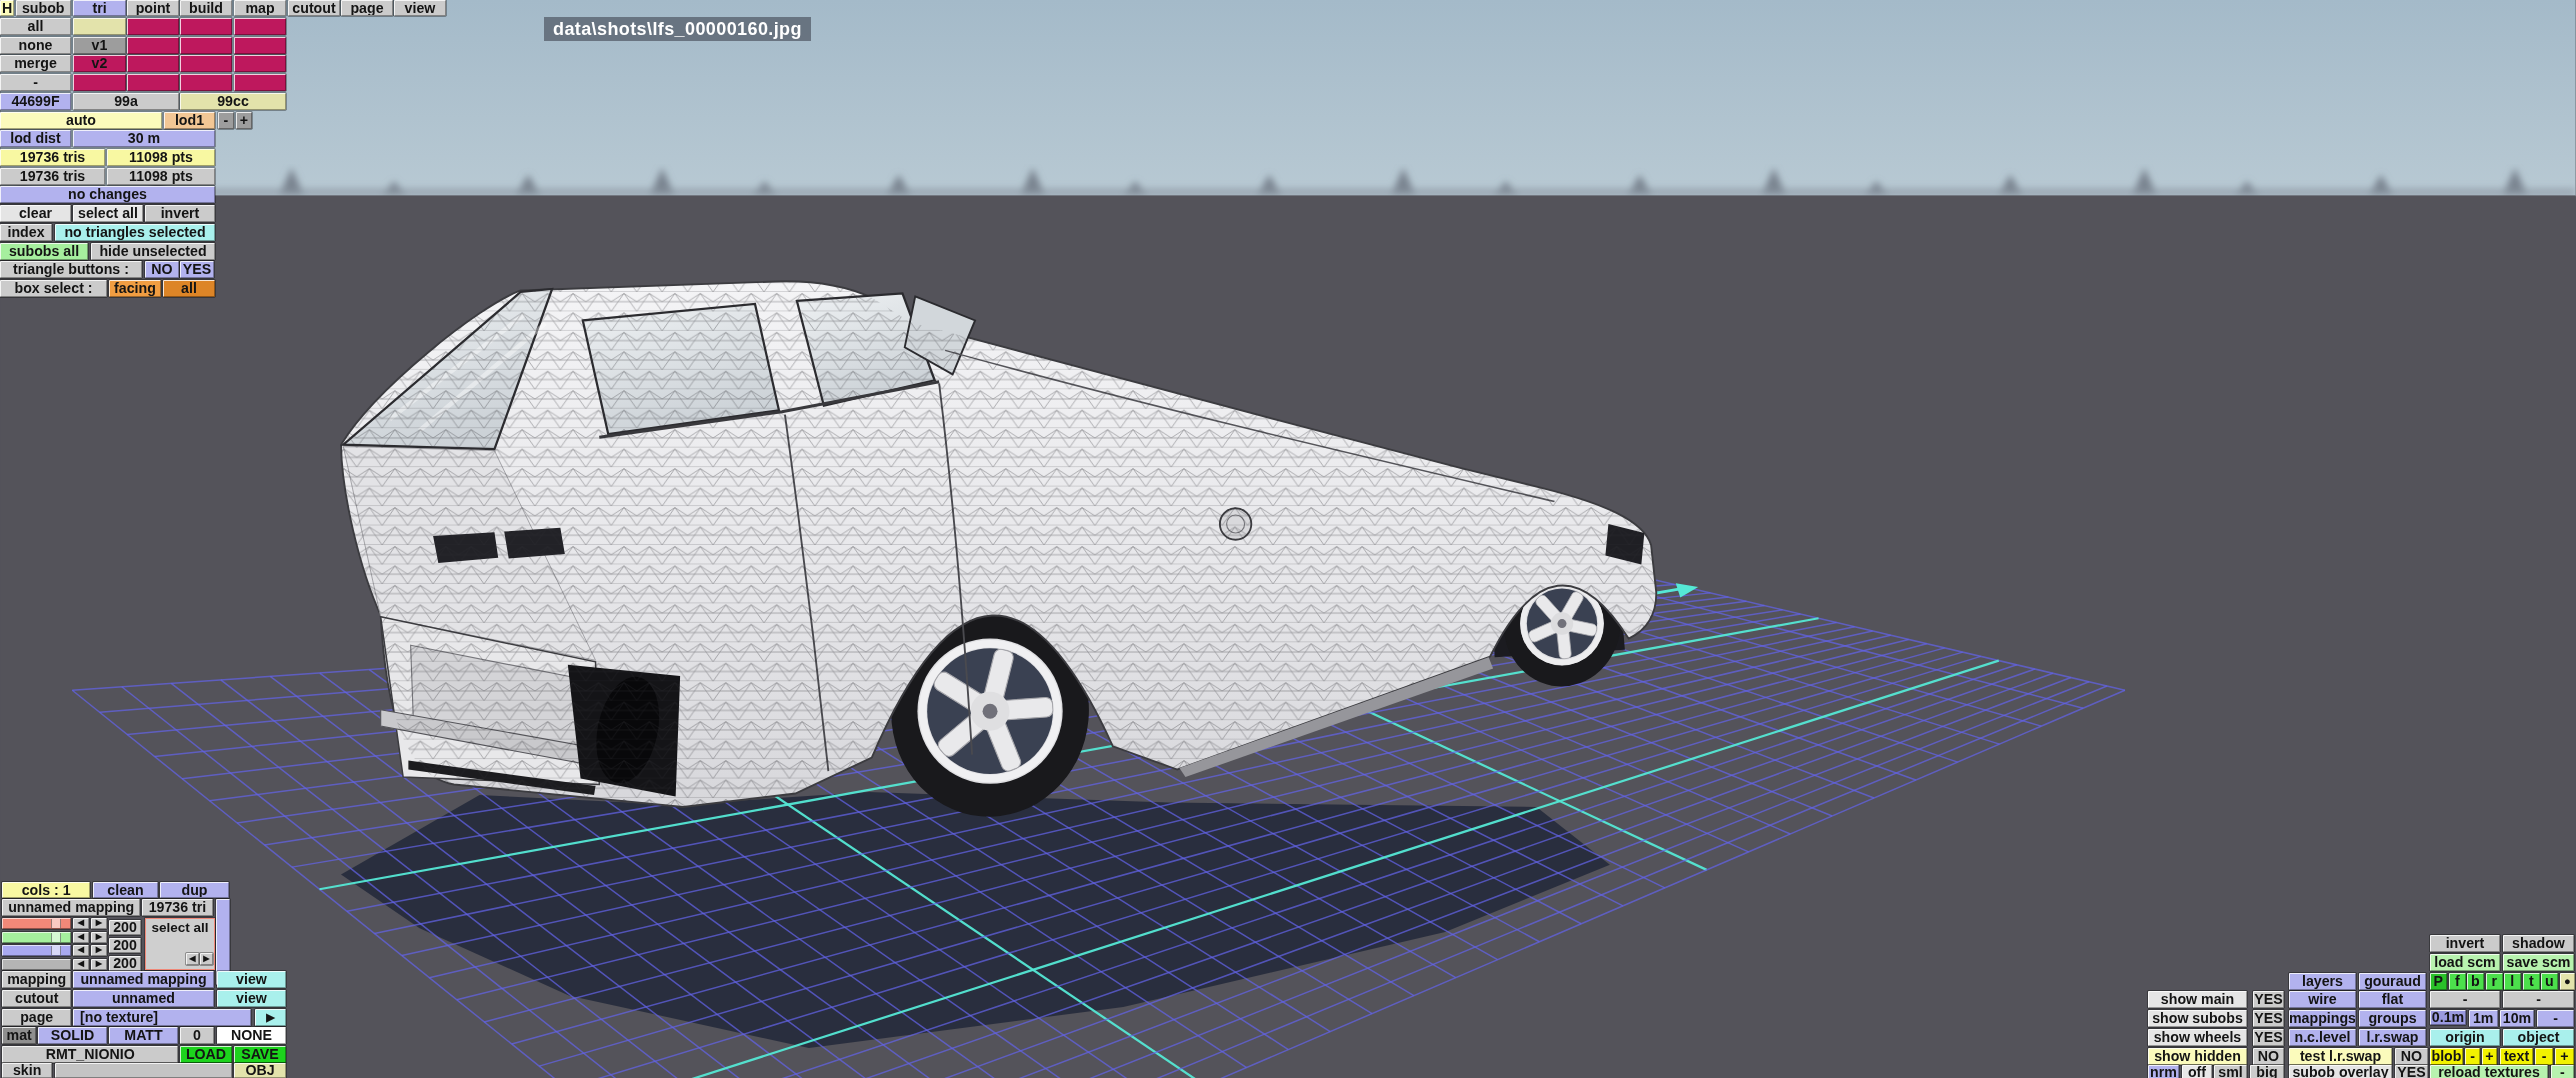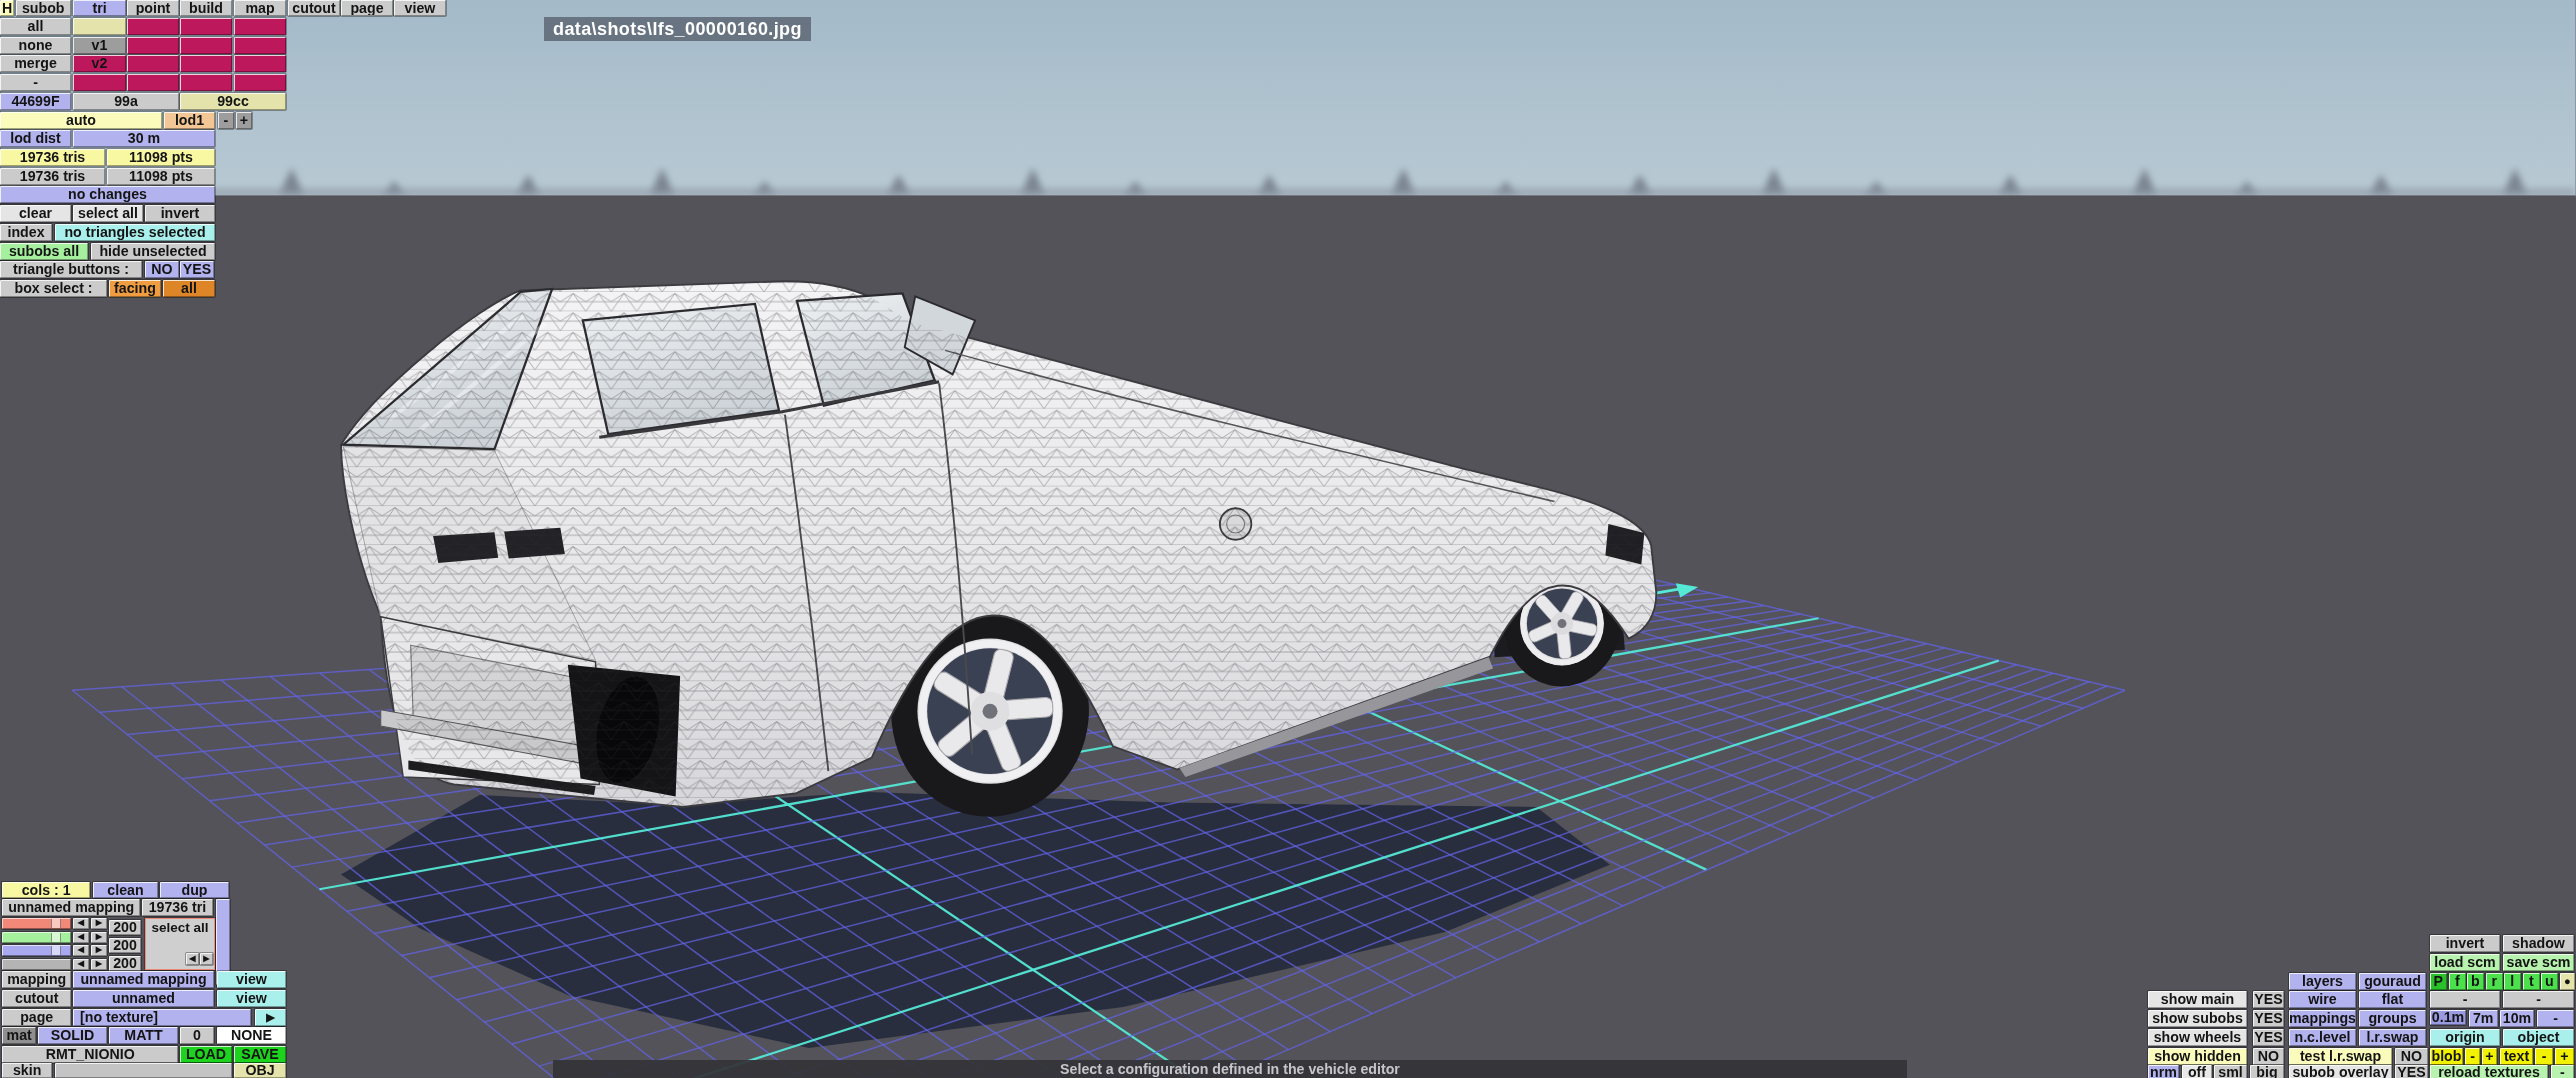--- a/index.html
+++ b/index.html
@@ -284,21 +284,20 @@
   <div class="b g" style="left:91px;top:243px;width:124px">hide unselected</div>
   <div class="b g" style="left:0;top:261px;width:142px">triangle buttons :</div>
   <div class="b pe" style="left:145px;top:261px;width:34px">NO</div>
   <div class="b pe" style="left:180px;top:261px;width:34px">YES</div>
   <div class="b g" style="left:0;top:280px;width:107px">box select :</div>
   <div class="b orl" style="left:109px;top:280px;width:52px">facing</div>
   <div class="b ord" style="left:163px;top:280px;width:52px">all</div>
 </div>
 
 <div id="title-overlay">data\shots\lfs_00000160.jpg</div>
-<div id="status-bar">Select a configuration defined in the vehicle editor</div>
 
 <div>
   <div class="b ye" style="left:2.2px;top:882px;width:88px;height:15.7px">cols : 1</div>
   <div class="b pe" style="left:93px;top:882px;width:65px;height:15.7px">clean</div>
   <div class="b pe" style="left:160px;top:882px;width:69px;height:15.7px">dup</div>
   <div class="b g" style="left:2.2px;top:899px;width:138px;height:16.5px">unnamed mapping</div>
   <div class="b g" style="left:142px;top:899px;width:71px;height:16.5px">19736 tri</div>
   <div class="b pe" style="left:216px;top:899px;width:13.5px;height:86px"></div>
 
   <div class="b bar" style="left:2.2px;top:918px;width:69px;height:11.2px;background:#f28878">
@@ -372,21 +371,21 @@
   <div class="b pe" style="left:2289px;top:991px;width:67px;height:16.5px">wire</div>
   <div class="b pe" style="left:2359px;top:991px;width:67px;height:16.5px">flat</div>
   <div class="b g" style="left:2430px;top:991px;width:70px;height:16.5px">-</div>
   <div class="b g" style="left:2503px;top:991px;width:71px;height:16.5px">-</div>
 
   <div class="b pch" style="left:2148px;top:1010px;width:99px;height:16.5px">show subobs</div>
   <div class="b g" style="left:2253px;top:1010px;width:31px;height:16.5px">YES</div>
   <div class="b pe" style="left:2289px;top:1010px;width:67px;height:16.5px">mappings</div>
   <div class="b pe" style="left:2359px;top:1010px;width:67px;height:16.5px">groups</div>
   <div class="b pe2" style="left:2430px;top:1010px;width:36px;height:15px">0.1m</div>
-  <div class="b pe" style="left:2469px;top:1010px;width:28.5px;height:16.5px">7m</div>
+  <div class="b pe" style="left:2469px;top:1010px;width:28.5px;height:16.5px">1m</div>
   <div class="b pe" style="left:2500px;top:1010px;width:34px;height:16.5px">10m</div>
   <div class="b pe" style="left:2537px;top:1010px;width:37px;height:16.5px">-</div>
 
   <div class="b pch" style="left:2148px;top:1029px;width:99px;height:16.5px">show wheels</div>
   <div class="b g" style="left:2253px;top:1029px;width:31px;height:16.5px">YES</div>
   <div class="b pe" style="left:2289px;top:1029px;width:67px;height:16.5px">n.c.level</div>
   <div class="b pe" style="left:2359px;top:1029px;width:67px;height:16.5px">l.r.swap</div>
   <div class="b cy" style="left:2430px;top:1029px;width:70px;height:16.5px">origin</div>
   <div class="b cy" style="left:2503px;top:1029px;width:71px;height:16.5px">object</div>
 

